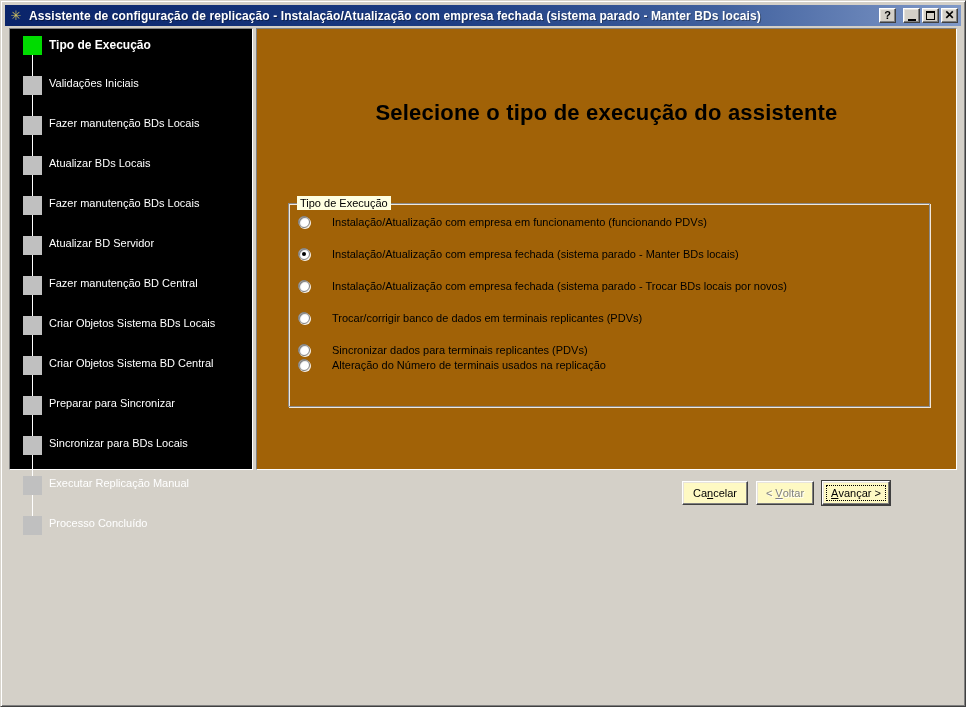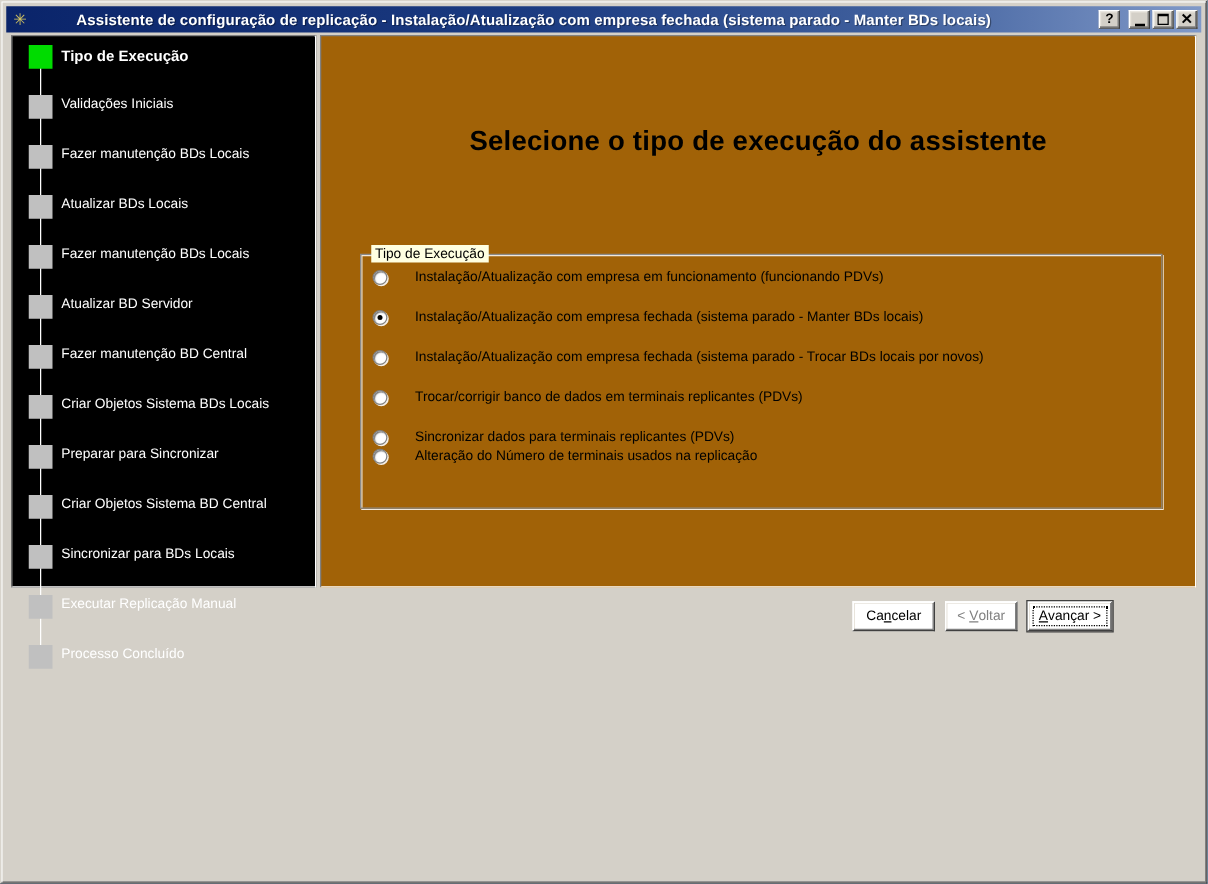--- a/index.html
+++ b/index.html
@@ -18,21 +18,21 @@
   .titlebar {
     height:21px; margin:1px 1px 2px 1px;
     background:linear-gradient(to right,#0a246a 0%,#1c3c82 45%,#41619e 75%,#8099c8 100%);
     display:flex; align-items:center; padding:0 3px;
     color:#ffffff; font-size:12px; font-weight:bold;
     white-space:nowrap; overflow:hidden;
   }
   .tb-icon { width:16px; height:16px; flex:0 0 auto; margin-right:5px;
     color:#cfc060; font-size:13px; line-height:16px; text-align:center; }
   .tb-title { flex:1 1 auto; overflow:hidden; text-overflow:clip;
-    text-shadow:1px 1px 0 rgba(0,0,0,.35); letter-spacing:.1px;margin-left:32px; }
+    text-shadow:1px 1px 0 rgba(0,0,0,.35); letter-spacing:.1px; }
   .tb-btns { display:flex; align-items:center; gap:2px; flex:0 0 auto; }
   .tb-btn {
     width:17px; height:15px; background:#D4D0C8;
     border:1px solid; border-color:#ffffff #404040 #404040 #ffffff;
     box-shadow:inset -1px -1px 0 #808080, inset 1px 1px 0 #e8e4dc;
     display:flex; align-items:center; justify-content:center;
     font-size:11px; font-weight:bold; color:#000; line-height:1;
     font-family:"Liberation Sans",sans-serif; cursor:default;
   }
   .tb-gap { width:3px; }
@@ -95,21 +95,21 @@
   .radio-row:nth-of-type(2){ top:43px; }
   .radio-row:nth-of-type(3){ top:75px; }
   .radio-row:nth-of-type(4){ top:107px;text-align:right; }
   .radio-row:nth-of-type(5){ top:139px; }
   .radio-row:nth-of-type(6){ top:154px; }
 
   
   .footer { height:45px; display:flex; align-items:center; justify-content:flex-end;
     padding-right:72px; gap:8px; }
   .btn {
-    height:24px; min-width:58px; padding:0 8px; background:#ffffff;
+    height:24px; min-width:58px; padding:0 8px; background:#fef9c3;
     border:1px solid; border-color:#ffffff #404040 #404040 #ffffff;
     box-shadow:inset -1px -1px 0 #808080, inset 1px 1px 0 #e8e4dc;
     font-size:11px; color:#000; font-family:"Liberation Sans",sans-serif;
     display:inline-flex; align-items:center; justify-content:center;
     position:relative; cursor:default; white-space:pre;
   }
   .btn.w66 { width:66px; }
   .btn.w58 { width:58px; }
   .btn.disabled { color:#808080; text-shadow:1px 1px 0 #ffffff; }
   .btn.default { outline:1px solid #404040; width:68px; }
@@ -171,25 +171,25 @@
         <li class="step">
           <span class="sq"></span>
           <span class="step-label">Fazer manutenção BD Central</span>
         </li>
         <li class="step">
           <span class="sq"></span>
           <span class="step-label">Criar Objetos Sistema BDs Locais</span>
         </li>
         <li class="step">
           <span class="sq"></span>
+          <span class="step-label">Criar Objetos Sistema BD Central</span>
+        </li>
+        <li class="step">
+          <span class="sq"></span>
           <span class="step-label">Preparar para Sincronizar</span>
-        </li>
-        <li class="step">
-          <span class="sq"></span>
-          <span class="step-label">Criar Objetos Sistema BD Central</span>
         </li>
         <li class="step">
           <span class="sq"></span>
           <span class="step-label">Sincronizar para BDs Locais</span>
         </li>
         <li class="step">
           <span class="sq"></span>
           <span class="step-label">Executar Replicação Manual</span>
         </li>
         <li class="step">

